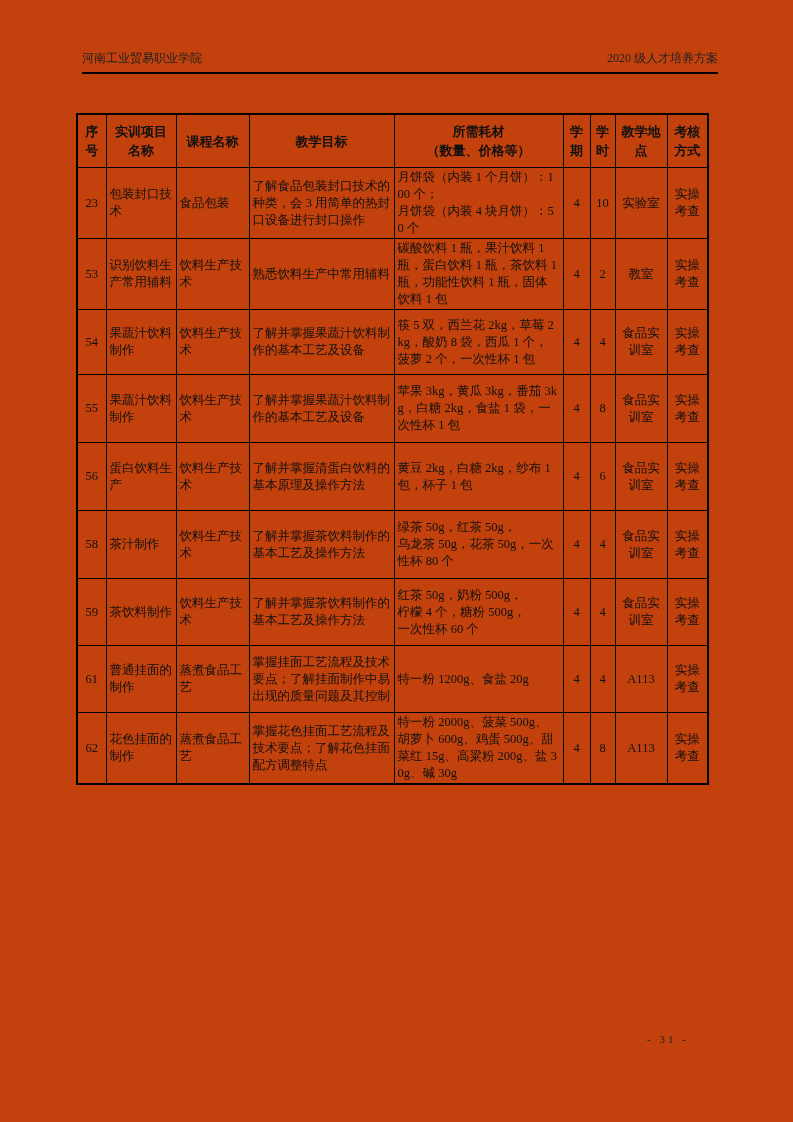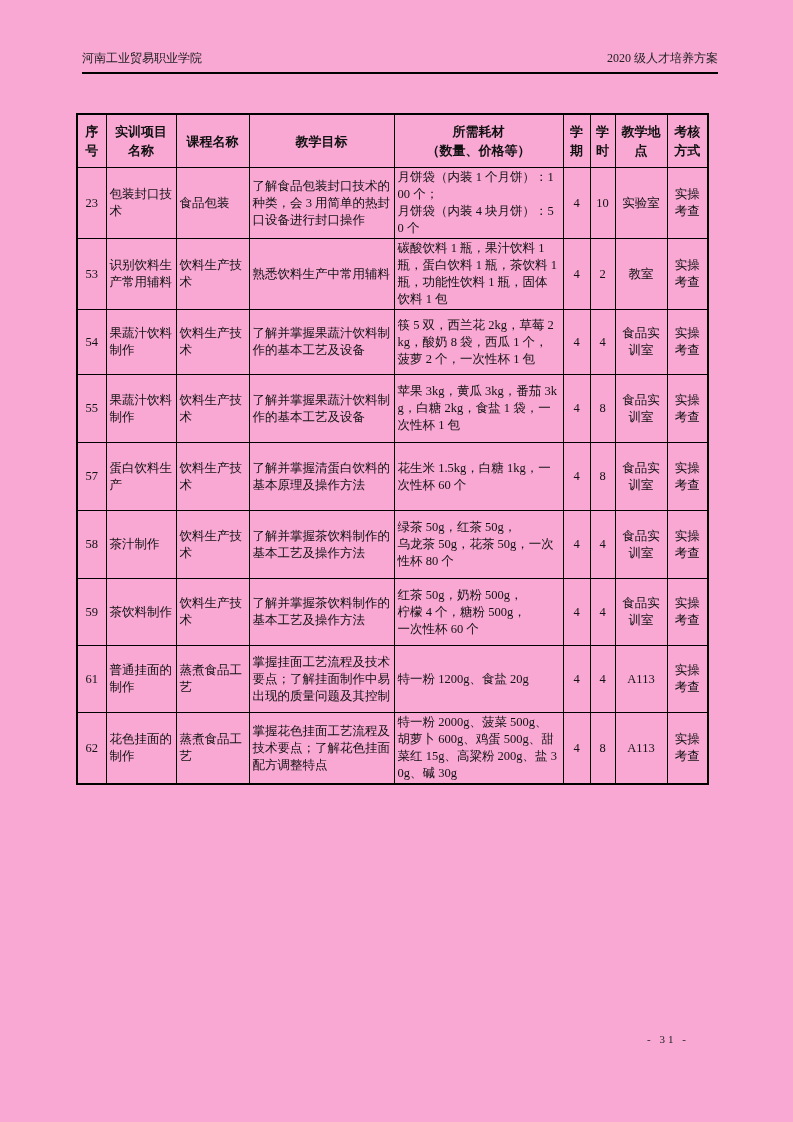--- a/index.html
+++ b/index.html
@@ -1,19 +1,19 @@
 <!DOCTYPE html>
 <html><head>
 <meta charset="utf-8">
 <style>
   html,body{margin:0;padding:0;background:#ffffff;}
   .page{
     position:relative;
     width:793px;height:1122px;
-    background:#f9a8d4;
+    background:#c2410c;
     color:#111111;
     font-family:"Liberation Serif","DejaVu Serif",serif;
     overflow:hidden;
   }
   
   .doc-header{
     position:absolute;left:82px;top:50px;width:636px;
     display:flex;justify-content:space-between;align-items:flex-end;
     border-bottom:2px solid #000;
     padding-bottom:5px;
@@ -140,27 +140,27 @@
         <td class="c-proj">果蔬汁饮料制作</td>
         <td class="c-course">饮料生产技术</td>
         <td class="c-goal">了解并掌握果蔬汁饮料制作的基本工艺及设备</td>
         <td class="c-mat">苹果 3kg，黄瓜 3kg，番茄 3kg，白糖 2kg，食盐 1 袋，一次性杯 1 包</td>
         <td class="c-sem">4</td>
         <td class="c-hrs">8</td>
         <td class="c-loc">食品实训室</td>
         <td class="c-asm">实操考查</td>
       </tr>
       <tr>
-        <td class="c-no">57</td>
+        <td class="c-no">56</td>
         <td class="c-proj">蛋白饮料生产</td>
         <td class="c-course">饮料生产技术</td>
         <td class="c-goal">了解并掌握清蛋白饮料的基本原理及操作方法</td>
-        <td class="c-mat">花生米 1.5kg，白糖 1kg，一次性杯 60 个</td>
-        <td class="c-sem">4</td>
-        <td class="c-hrs">8</td>
+        <td class="c-mat">黄豆 2kg，白糖 2kg，纱布 1 包，杯子 1 包</td>
+        <td class="c-sem">4</td>
+        <td class="c-hrs">6</td>
         <td class="c-loc">食品实训室</td>
         <td class="c-asm">实操考查</td>
       </tr>
       <tr>
         <td class="c-no">58</td>
         <td class="c-proj">茶汁制作</td>
         <td class="c-course">饮料生产技术</td>
         <td class="c-goal">了解并掌握茶饮料制作的基本工艺及操作方法</td>
         <td class="c-mat">绿茶 50g，红茶 50g，
 乌龙茶 50g，花茶 50g，一次性杯 80 个</td>

